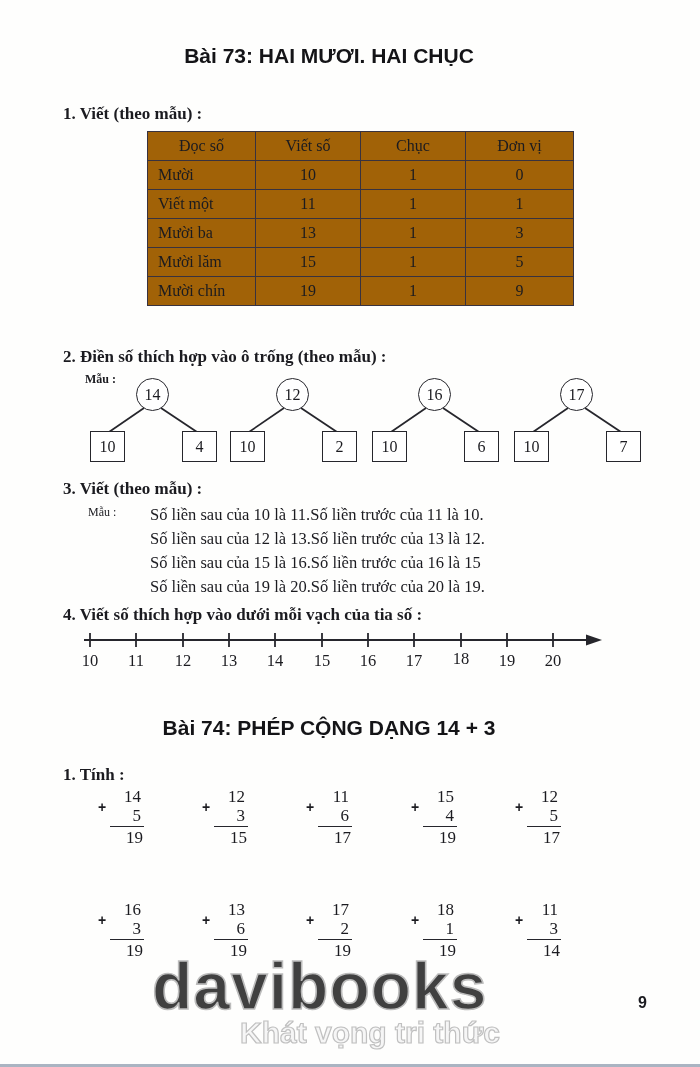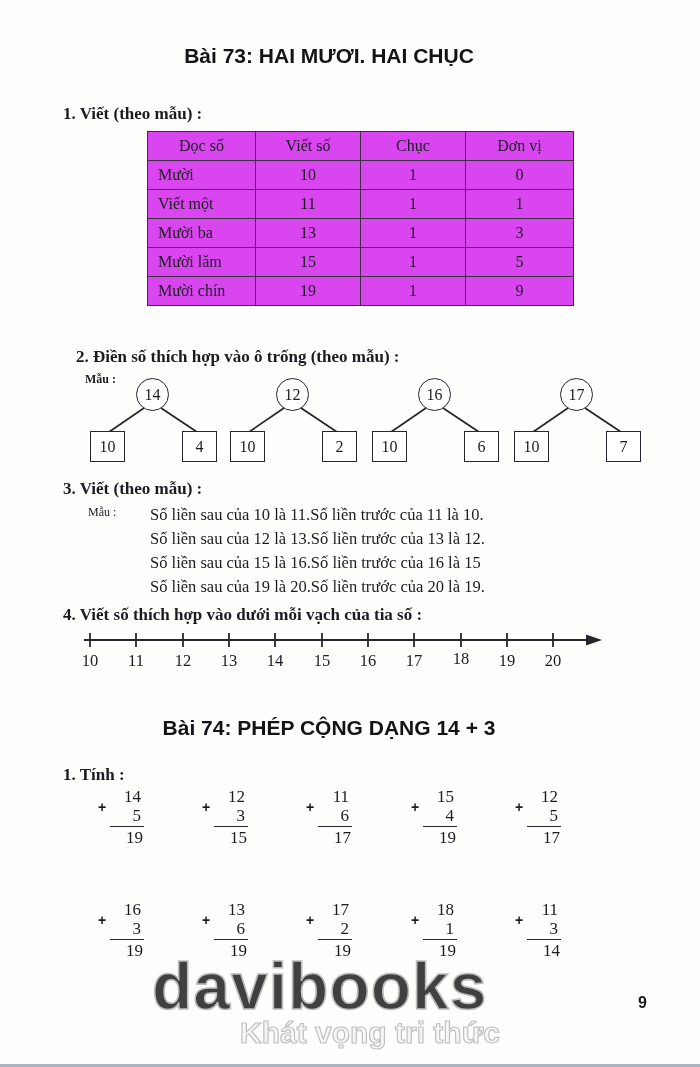--- a/index.html
+++ b/index.html
@@ -12,21 +12,21 @@
     position:absolute;left:0;width:658px;text-align:center;
     font-family:"Liberation Sans",sans-serif;font-weight:700;
     font-size:21px;letter-spacing:0px;color:#141417;
   }
   .sec-heading{
     position:absolute;font-weight:700;font-size:17px;white-space:nowrap;
   }
   
   table.numtable{
     position:absolute;left:147px;top:131px;border-collapse:collapse;
-    font-size:16px;background:#d946ef;
+    font-size:16px;background:#a16207;
   }
   .numtable th,.numtable td{
     border:1.6px solid #38323f;height:28px;text-align:center;
     font-weight:400;padding:0 6px;
   }
   .numtable td.readcol{text-align:left;padding-left:10px;}
   
   .mau-label{position:absolute;font-size:12px;white-space:nowrap;}
   .bold{font-weight:700;}
   .tree{position:absolute;top:378px;width:140px;height:92px;}
@@ -131,21 +131,21 @@
     </tr>
     <tr>
       <td class="readcol">Mười chín</td>
       <td>19</td>
       <td>1</td>
       <td>9</td>
     </tr>
   </tbody>
     </table>
 
-  <div class="sec-heading" style="left:76px;top:347px">2. Điền số thích hợp vào ô trống (theo mẫu) :</div>
+  <div class="sec-heading" style="left:63px;top:347px">2. Điền số thích hợp vào ô trống (theo mẫu) :</div>
   <div class="mau-label bold" style="left:85px;top:372px">Mẫu :</div>
 
   <div class="tree" style="left:83px">
     <svg width="140" height="92" viewBox="0 0 140 92">
       <line x1="61" y1="30" x2="26" y2="54" stroke="#26262c" stroke-width="1.7"></line>
       <line x1="78" y1="30" x2="114" y2="54" stroke="#26262c" stroke-width="1.7"></line>
     </svg>
     <div class="circle">14</div>
     <div class="sq sq-left">10</div>
     <div class="sq sq-right">4</div>

